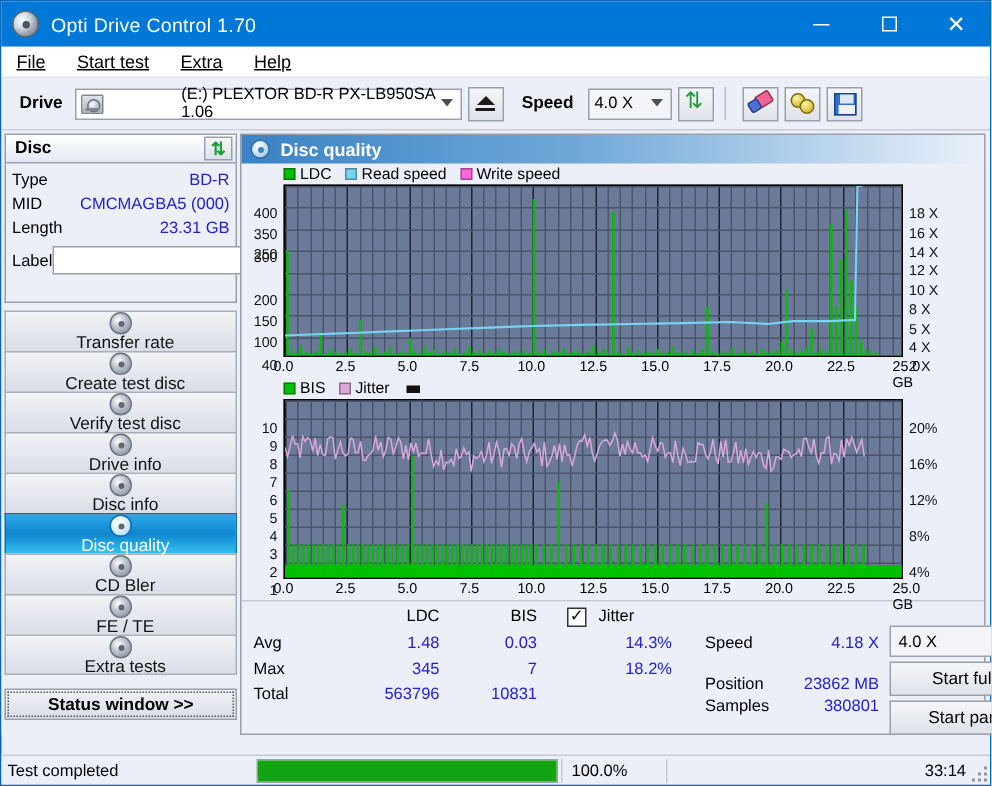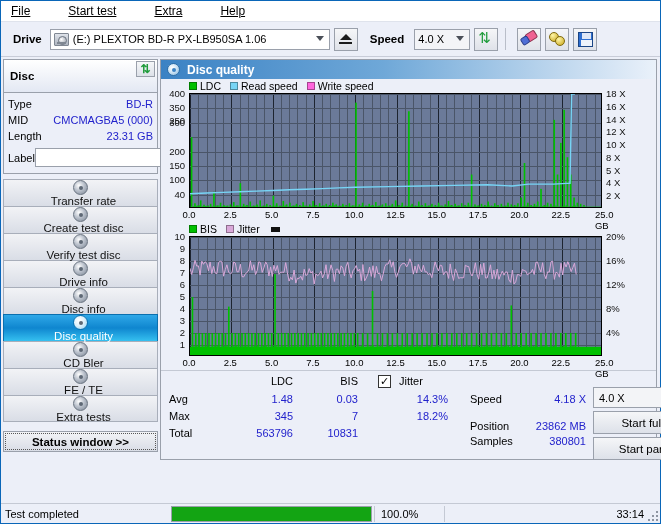--- a/index.html
+++ b/index.html
@@ -45,21 +45,20 @@
   .glyph-min { width: 11px; height: 1px; background: #fff; display:block; }
   .glyph-max { width: 10px; height: 10px; border: 1px solid #fff; display:block; }
   .glyph-close { font-size: 15px; line-height: 1; font-family: "DejaVu Sans", sans-serif; }
 
   
   #menubar {
     height: 21px; background: #ffffff;
     display: flex; align-items: center; padding-left: 8px;
     border-bottom: 1px solid #dfe3ec;
     font-size: 12px;
-    gap: 17px;
   }
   .menu-item { padding: 2px 10px 2px 2px; margin-right: 9px; color: #000; cursor: default; }
   .menu-item u { text-decoration: underline; }
 
   
   #toolbar {
     height: 35px; background: #eceff8;
     display: flex; align-items: center; padding: 0 6px;
     border-bottom: 1px solid #c8ccd8;
   }
@@ -67,21 +66,21 @@
   .combo {
     height: 21px; background: #fff; border: 1px solid #9aa0ab;
     display: flex; align-items: center; font-size: 11px; position: relative;
     padding-left: 3px;
   }
   .combo .arrow {
     position: absolute; right: 5px; top: 50%; transform: translateY(-60%);
     width: 0; height: 0; border-left: 4px solid transparent; border-right: 4px solid transparent;
     border-top: 5px solid #4a4f58;
   }
-  #drive-combo { width: 280px; }
+  #drive-combo { width: 258px; gap: 48px; }
   #drive-combo .drv-ico {
     width: 15px; height: 13px; margin-right: 4px; flex: 0 0 auto;
     background: linear-gradient(#dfe3ea,#aeb5c0); border: 1px solid #7f8792;
     position: relative; border-radius: 1px;
   }
   #drive-combo .drv-ico::before {
     content:""; position:absolute; left:3px; top:2px; width:7px; height:7px; border-radius:50%;
     background: radial-gradient(circle at 35% 35%, #fff, #8e96a3);
     border: 1px solid #6c7480;
   }
@@ -113,31 +112,31 @@
   .icon-save { width: 15px; height: 15px; background: #2f6fd0; border:1px solid #1b4585; position: relative; }
   .icon-save::before { content:""; position:absolute; left:3px; top:0; width:9px; height:6px; background:#dfe7f6; }
   .icon-save::after { content:""; position:absolute; left:2px; bottom:0; width:11px; height:6px; background:#eef3fb; }
 
   
   #body { display: flex; height: 403px; }
 
   
   #sidebar { width: 159px; flex: 0 0 159px; background: #eceff8; padding: 2px 2px 0 2px; }
   .panel-head {
-    height: 34px; background: linear-gradient(#ffffff,#e3e8f3);
+    height: 20px; background: linear-gradient(#ffffff,#e3e8f3);
     border: 1px solid #9aa0ab; display: flex; align-items: center;
     padding-left: 6px; font-weight: bold; font-size: 11.5px; position: relative;
   }
   .panel-head .mini-btn {
     position: absolute; right: 2px; top: 1px; width: 19px; height: 16px;
     background: linear-gradient(#f5f6f8,#dde1e9); border: 1px solid #9aa0ab;
     display: flex; align-items: center; justify-content: center;
   }
   .panel-head .mini-btn span { color:#1f9b3a; font-size: 12px; line-height: 1;}
-  #disc-panel { border: 1px solid #9aa0ab; border-top: none; background: #eceff8; padding: 3px 4px 4px 4px; }
+  #disc-panel { border: 1px solid #9aa0ab; border-top: none; background: #eceff8; padding: 3px 4px 16px 4px; }
   .disc-row { display: flex; justify-content: space-between; align-items: center; height: 16px; font-size: 11px; }
   .disc-row .k { color: #000; }
   .disc-row .v { color: #2222cc; }
   .label-row { display: flex; align-items: center; height: 23px; margin-top: 2px; }
   .label-row .k { width: 38px; }
   #label-input { flex: 1; height: 19px; background: #fff; border: 1px solid #9aa0ab; margin-right: 3px; }
   .disc-btn {
     width: 22px; height: 21px; background: linear-gradient(#f5f6f8,#dde1e9);
     border: 1px solid #9aa0ab; display: flex; align-items: center; justify-content: center;
   }
@@ -197,20 +196,21 @@
   .chart-block { position: relative; }
   .legend { display: flex; align-items: center; height: 14px; padding-left: 28px; font-size: 10.5px; }
   .legend .li { display: flex; align-items: center; margin-right: 9px; }
   .legend .sw { width: 8px; height: 8px; margin-right: 3px; border: 1px solid rgba(0,0,0,.35); }
 
   .plot-wrap { display: flex; }
   .yaxis { width: 28px; position: relative; }
   .yaxis .tick, .yaxis2 .tick {
     position: absolute; font-size: 9.5px; color: #111; white-space: nowrap;
     transform: translateY(-50%);
+    margin-top: 20px;
   }
   .yaxis .tick { right: 4px; text-align: right; }
   .yaxis2 { width: 34px; position: relative; }
   .yaxis2 .tick { left: 4px; }
   .plot {
     position: relative; background: #6b7a99; border: 1px solid #000;
     overflow: hidden;
   }
   .xaxis { position: relative; height: 14px; margin-left: 28px; }
   .xaxis .tick { position: absolute; font-size: 9.5px; transform: translateX(-50%); top: 1px; }
@@ -256,20 +256,35 @@
   #pct-text { width: 70px; padding-left: 6px; border-left: 1px solid #c4c9d4; height: 16px; line-height:16px;}
   #time-text { flex: 1; text-align: right; padding-right: 16px; border-left: 1px solid #c4c9d4; height:16px; line-height:16px;}
   #grip { position: absolute; right: 2px; bottom: 2px; width: 12px; height: 12px; }
   #grip i { position: absolute; width: 2px; height: 2px; background: #8e95a2; }
 </style>
 </head>
 <body>
 
 <div id="app">
 
+  <div id="titlebar">
+    <div class="tb-icon"></div>
+    <div id="title-text">Opti Drive Control 1.70</div>
+    <div class="winbtns">
+      <div class="winbtn">
+          <span class="glyph-min"></span>
+        </div>
+      <div class="winbtn">
+          <span class="glyph-max"></span>
+        </div>
+      <div class="winbtn close">
+          <span class="glyph-close">✕</span>
+        </div>
+    </div>
+  </div>
 
   <div id="menubar">
     <div class="menu-item"><u>File</u></div>
     <div class="menu-item"><u>Start test</u></div>
     <div class="menu-item"><u>Extra</u></div>
     <div class="menu-item"><u>Help</u></div>
   </div>
 
   <div id="toolbar">
     <div class="tb-label">Drive</div>

